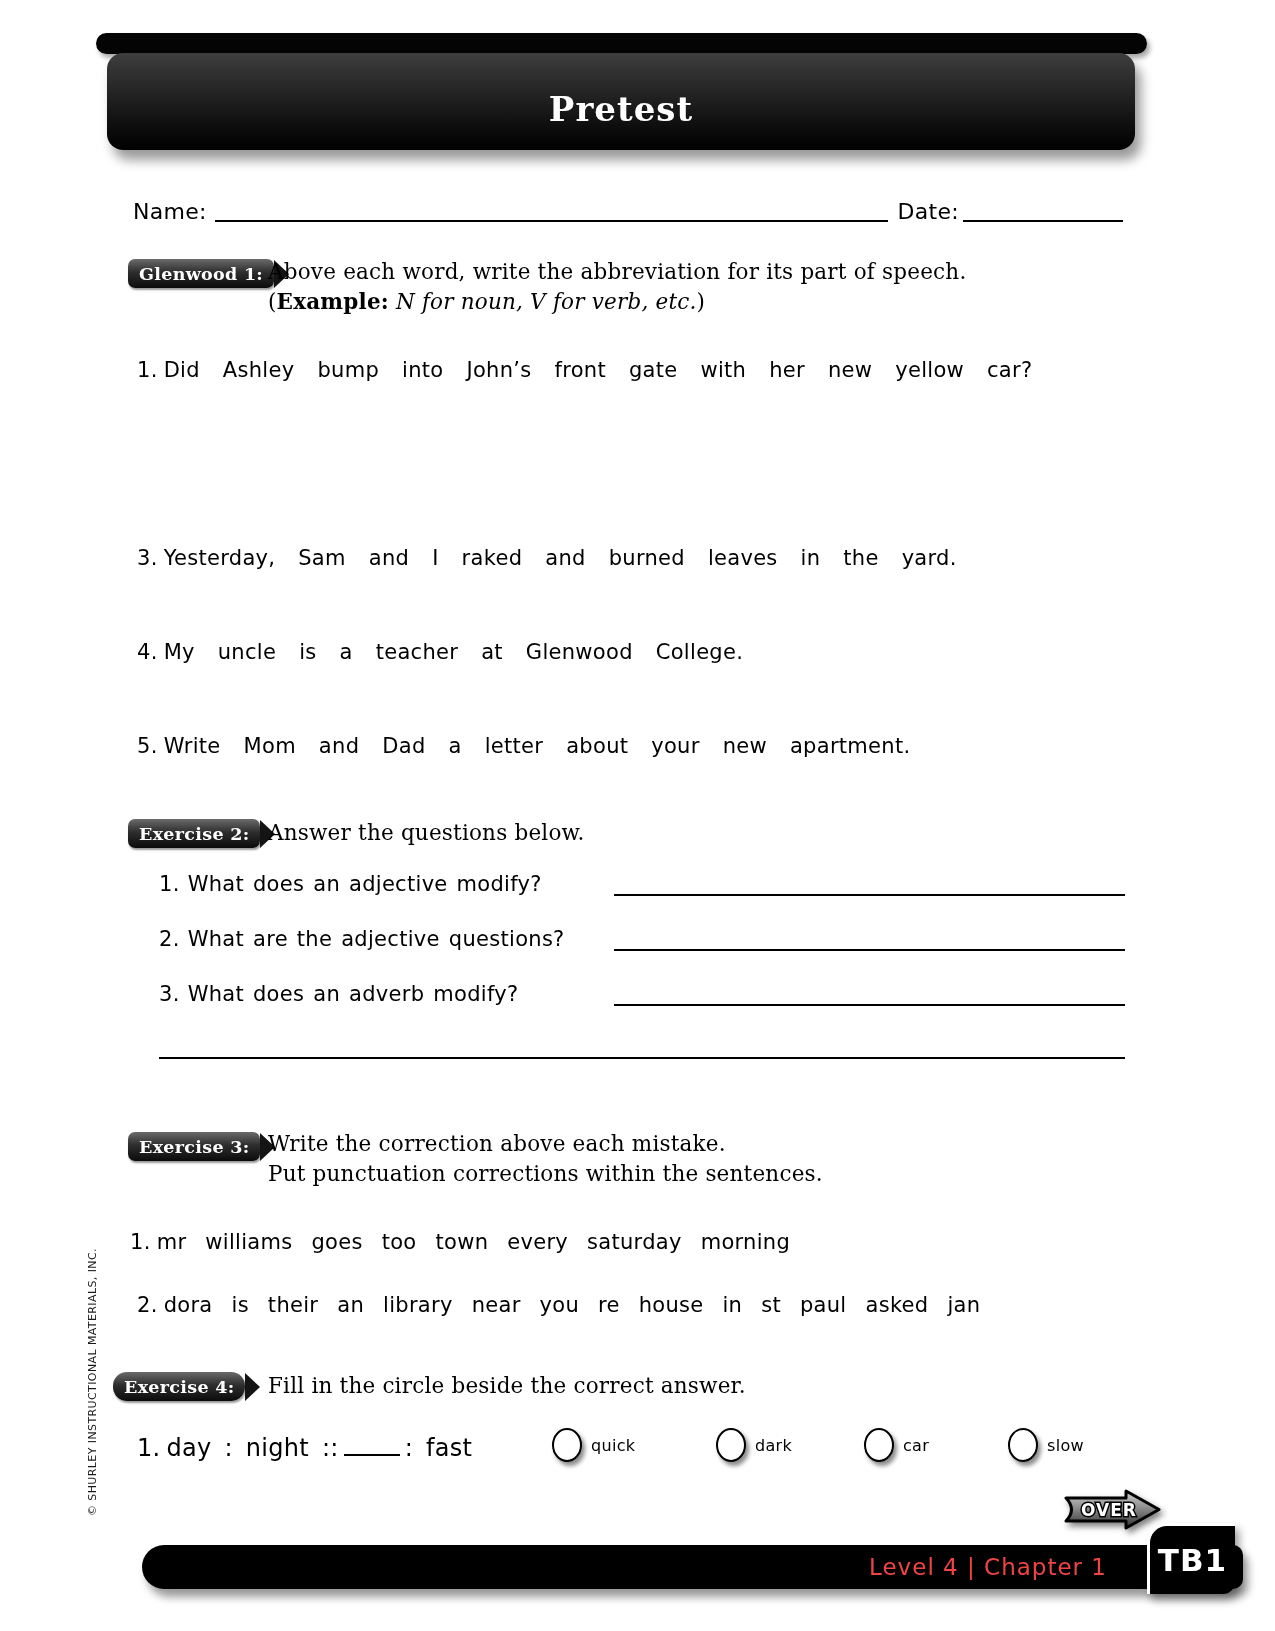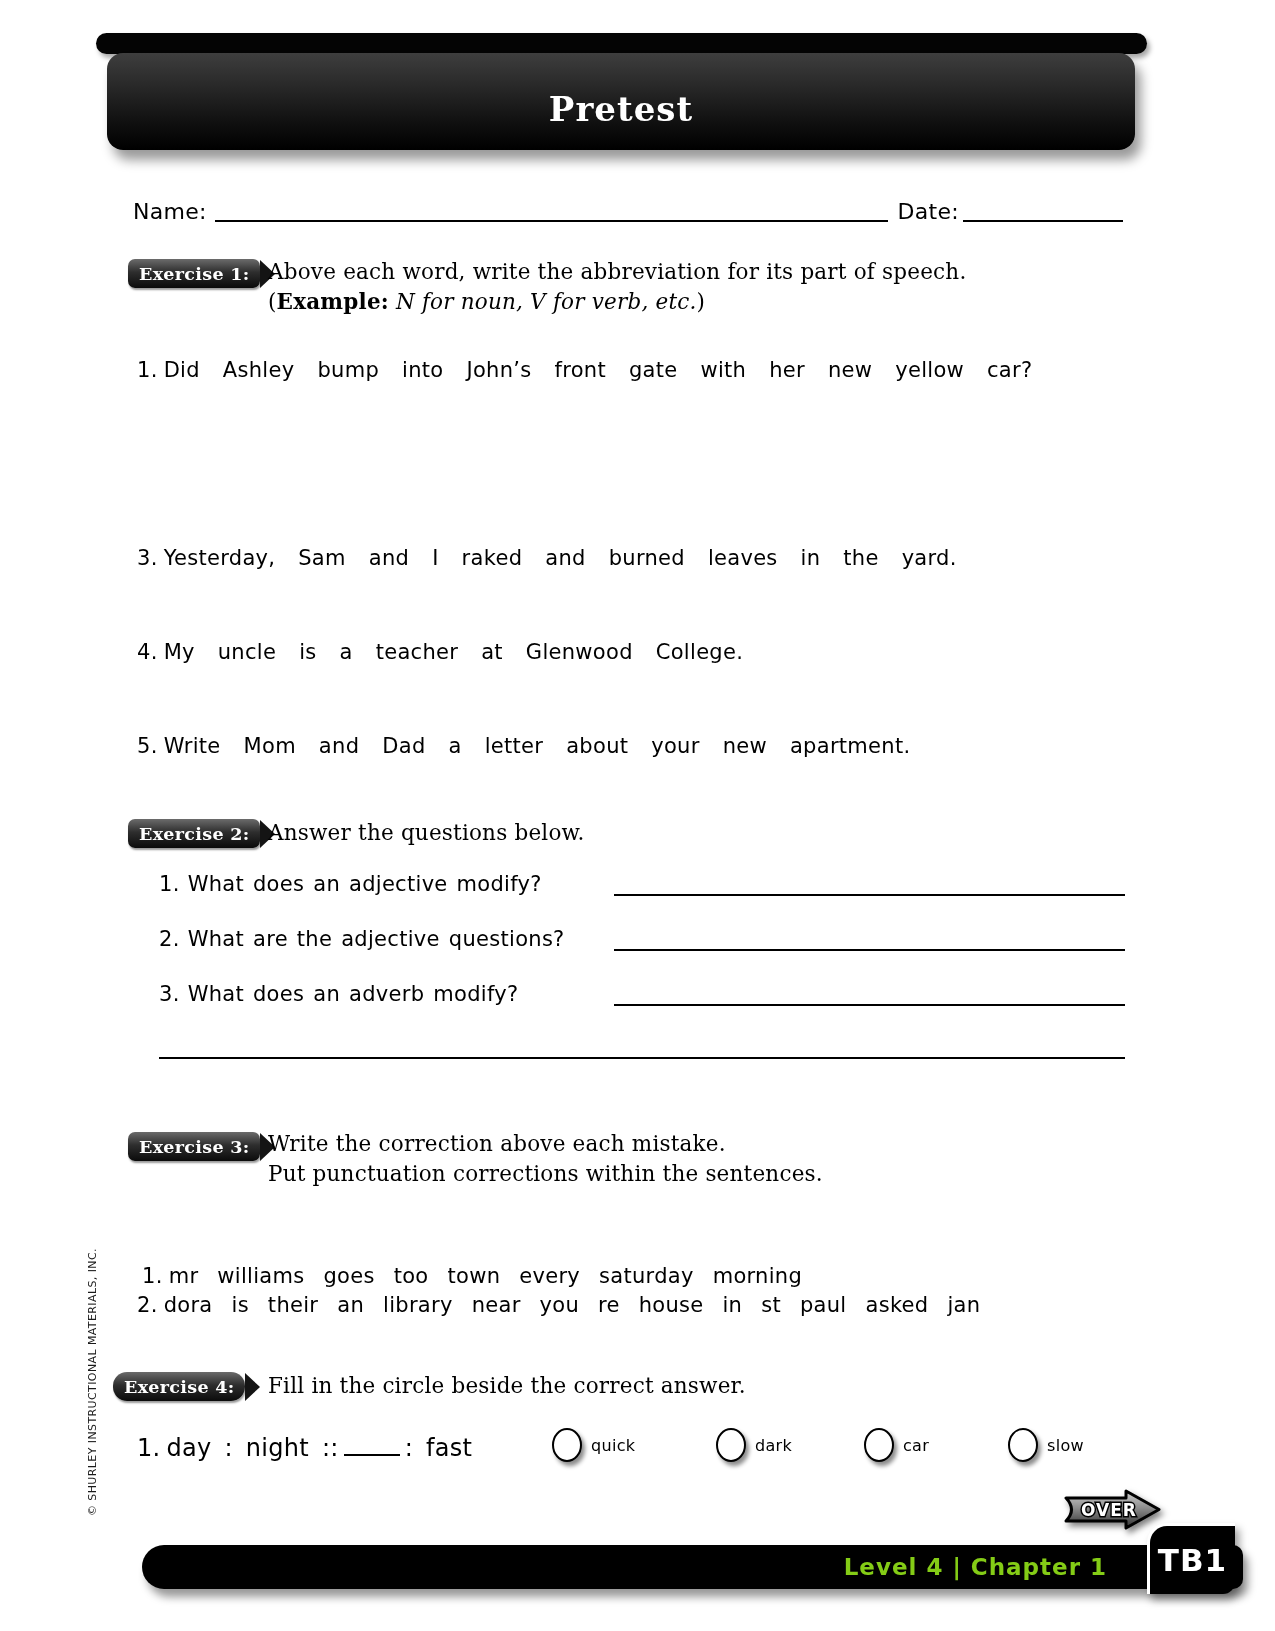--- a/index.html
+++ b/index.html
@@ -56,21 +56,21 @@
   .blank-inline{display:inline-block;width:56px;height:16px;border-bottom:2px solid #000;margin:0 5px;}
   .opt{display:flex;align-items:center;gap:9px;font-size:16px;letter-spacing:.3px;}
   .bubble{width:26px;height:30px;background:#fff;border:2.5px solid #000;border-radius:50%;
           box-shadow:3px 4px 4px rgba(0,0,0,.45);}
 
   
   .over-arrow{left:1058px;top:1486px;filter:drop-shadow(3px 4px 3px rgba(0,0,0,.5));}
   .footer-bar{left:142px;top:1545px;width:1101px;height:44px;background:#000;
           border-radius:22px 10px 10px 22px;box-shadow:5px 8px 9px rgba(0,0,0,.4);
           display:flex;align-items:center;justify-content:flex-end;box-sizing:border-box;padding-right:136px;}
-  .footer-text{font-weight:bold;font-size:23px;color:#84cc16;letter-spacing:1px;white-space:nowrap;}
+  .footer-text{font-weight:normal;font-size:23px;color:#ef4444;letter-spacing:1px;white-space:nowrap;}
   .footer-tab{left:1147px;top:1523px;width:88px;height:71px;background:#000;box-sizing:border-box;
           border-left:3px solid #fff;border-top:3px solid #fff;
           border-top-left-radius:20px;border-bottom-right-radius:12px;
           box-shadow:4px 6px 8px rgba(0,0,0,.4);
           display:flex;align-items:center;justify-content:center;}
   .footer-tab-label{font-weight:bold;font-size:31px;color:#fff;letter-spacing:1px;}
 
   .copyright{left:86px;top:1516px;transform:rotate(-90deg);transform-origin:0 0;
           font-size:11px;letter-spacing:.4px;color:#1a1a1a;white-space:nowrap;}
 </style>
@@ -85,21 +85,21 @@
   </div>
 
   <div class="abs name-row">
     <span>Name:</span>
     <span class="wline name-line"></span>
     <span>Date:</span>
     <span class="wline date-line"></span>
   </div>
 
   <div class="abs badge" style="left:128px;top:259px;">
-    <span class="badge-label">Exercise 1:</span>
+    <span class="badge-label">Glenwood 1:</span>
   </div>
   <div class="abs instr" style="left:268px;top:257px;">
     <div>Above each word, write the abbreviation for its part of speech.</div>
     <div><span>(</span><span class="bold">Example:</span><span class="ital" style="margin-left:7px;">N for noun, V for verb, etc.</span><span>)</span></div>
   </div>
 
   <div class="abs sent sp16" style="left:137px;top:358px;"><span class="num">1.</span><span>Did Ashley bump into John’s front gate with her new yellow car?</span></div>
   <div class="abs sent sp16" style="left:137px;top:546px;"><span class="num">3.</span><span>Yesterday, Sam and I raked and burned leaves in the yard.</span></div>
   <div class="abs sent sp16" style="left:137px;top:640px;"><span class="num">4.</span><span>My uncle is a teacher at Glenwood College.</span></div>
   <div class="abs sent sp16" style="left:137px;top:734px;"><span class="num">5.</span><span>Write Mom and Dad a letter about your new apartment.</span></div>
@@ -126,21 +126,21 @@
   </div>
 
   <div class="abs badge" style="left:128px;top:1132px;">
     <span class="badge-label">Exercise 3:</span>
   </div>
   <div class="abs instr" style="left:268px;top:1129px;">
     <div>Write the correction above each mistake.</div>
     <div>Put punctuation corrections within the sentences.</div>
   </div>
 
-  <div class="abs sent sp12" style="left:142px;top:1230px;margin-top:34px;"><span class="num">1.</span><span>mr williams goes too town every saturday morning</span></div>
+  <div class="abs sent sp12" style="left:130px;top:1230px;"><span class="num">1.</span><span>mr williams goes too town every saturday morning</span></div>
   <div class="abs sent sp12" style="left:137px;top:1293px;"><span class="num">2.</span><span>dora is their an library near you re house in st paul asked jan</span></div>
 
   <div class="abs badge" style="left:113px;top:1372px;border-radius:14px;">
     <span class="badge-label">Exercise 4:</span>
   </div>
   <div class="abs instr" style="left:268px;top:1371px;">Fill in the circle beside the correct answer.</div>
 
   <div class="abs prompt" style="left:137px;top:1434px;">
     <span class="num">1.</span><span>day : night ::</span><span class="blank-inline"></span><span>: fast</span>
   </div>

